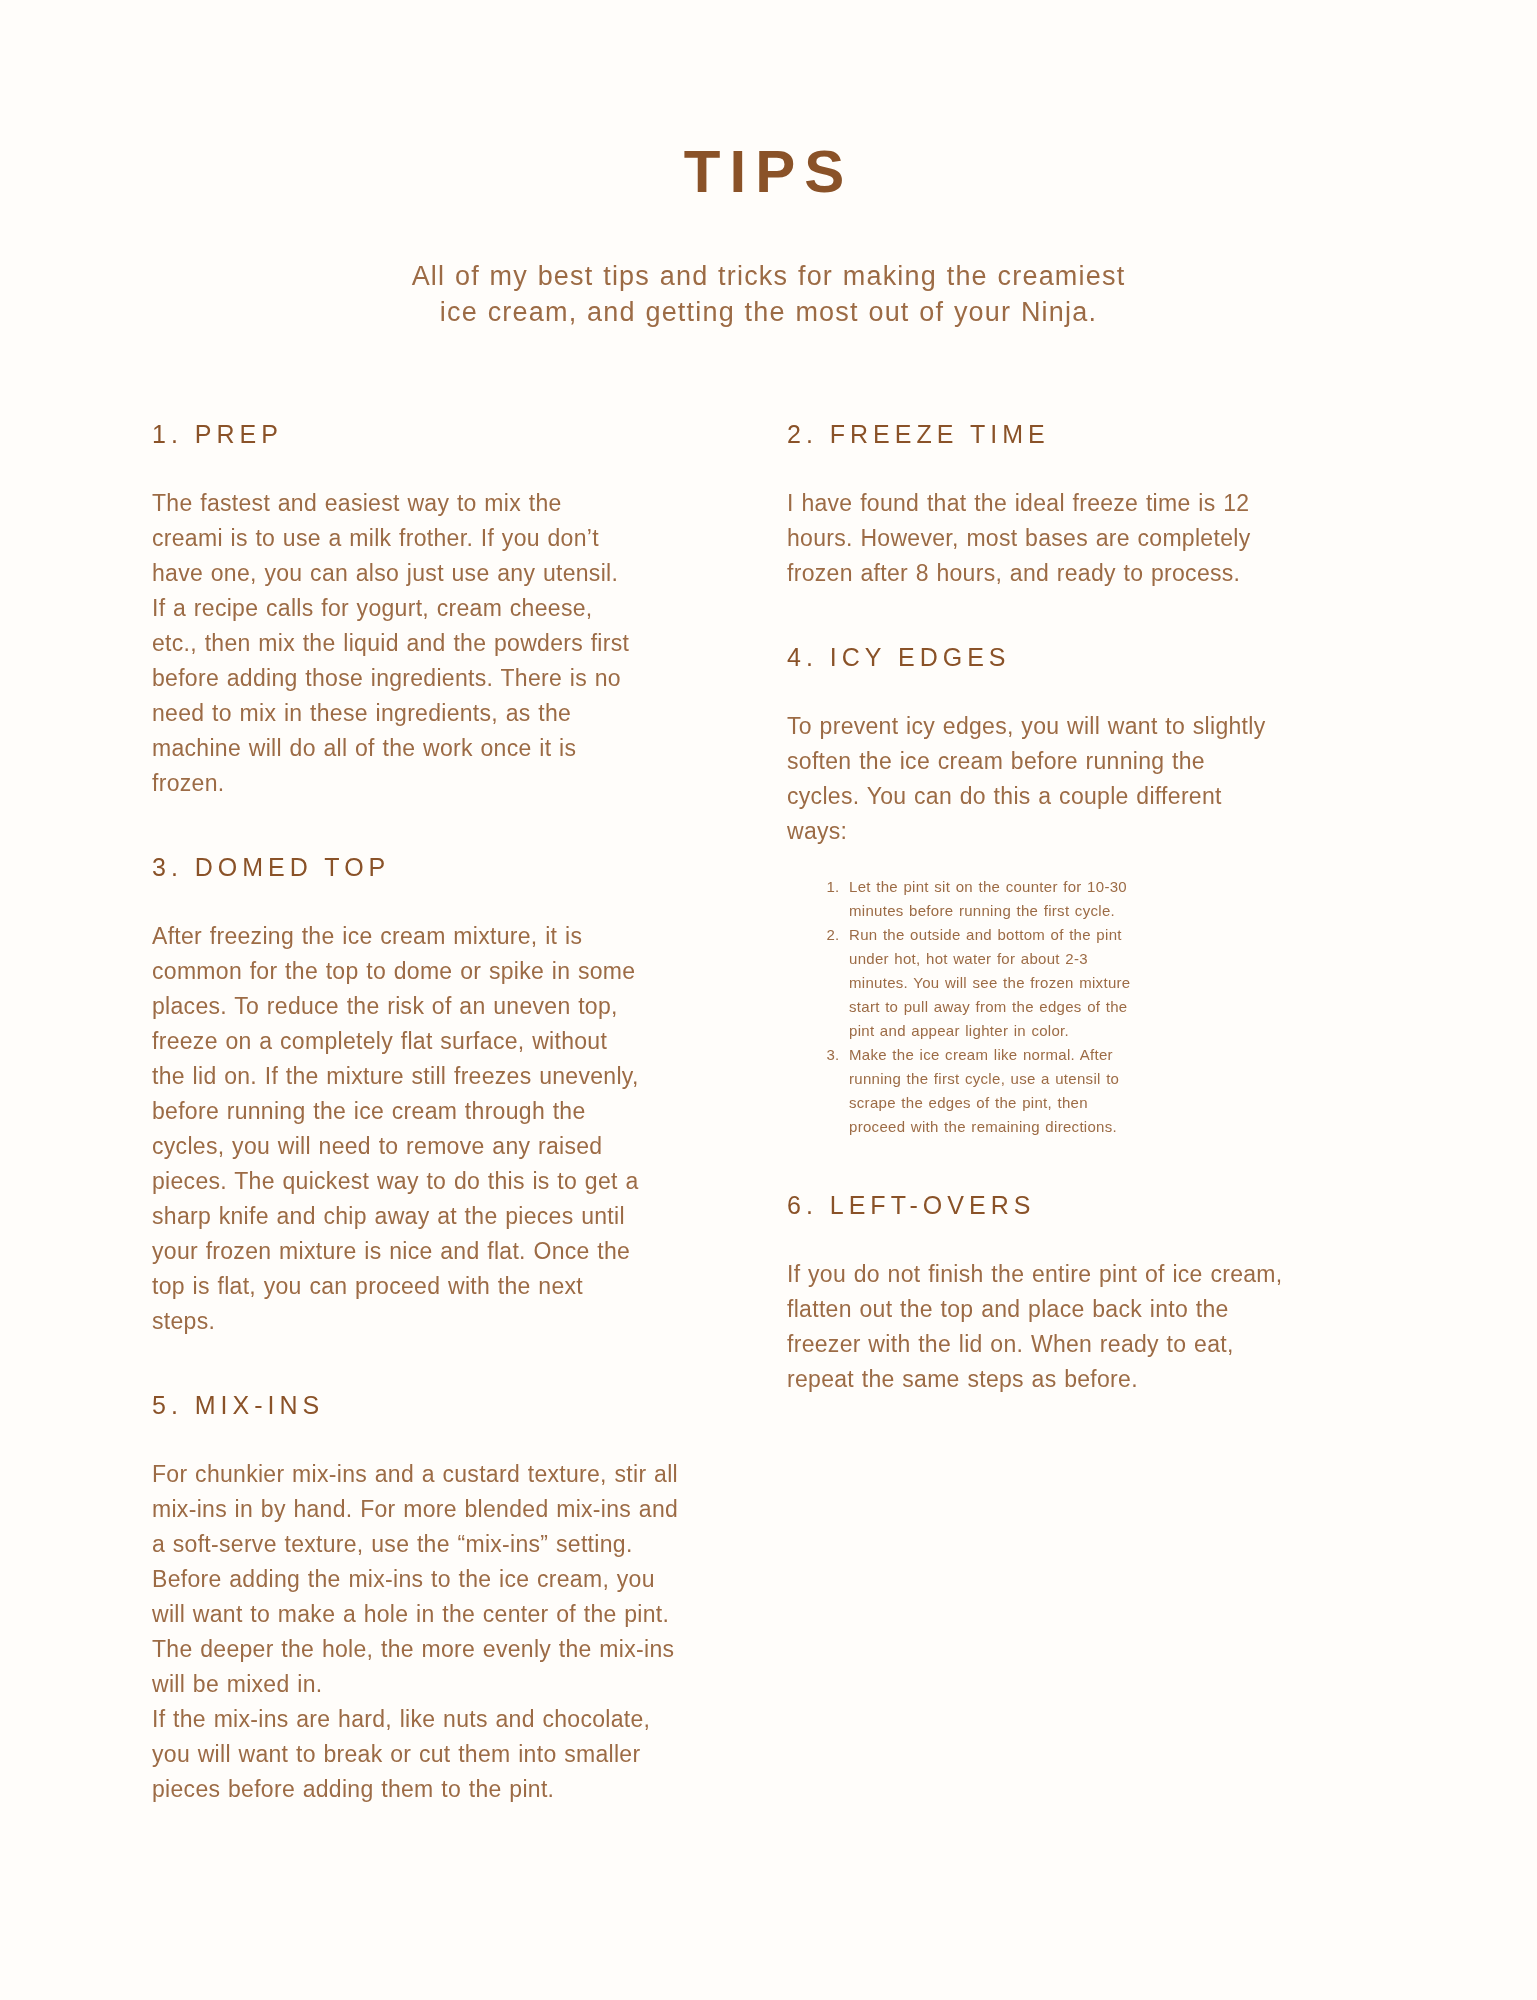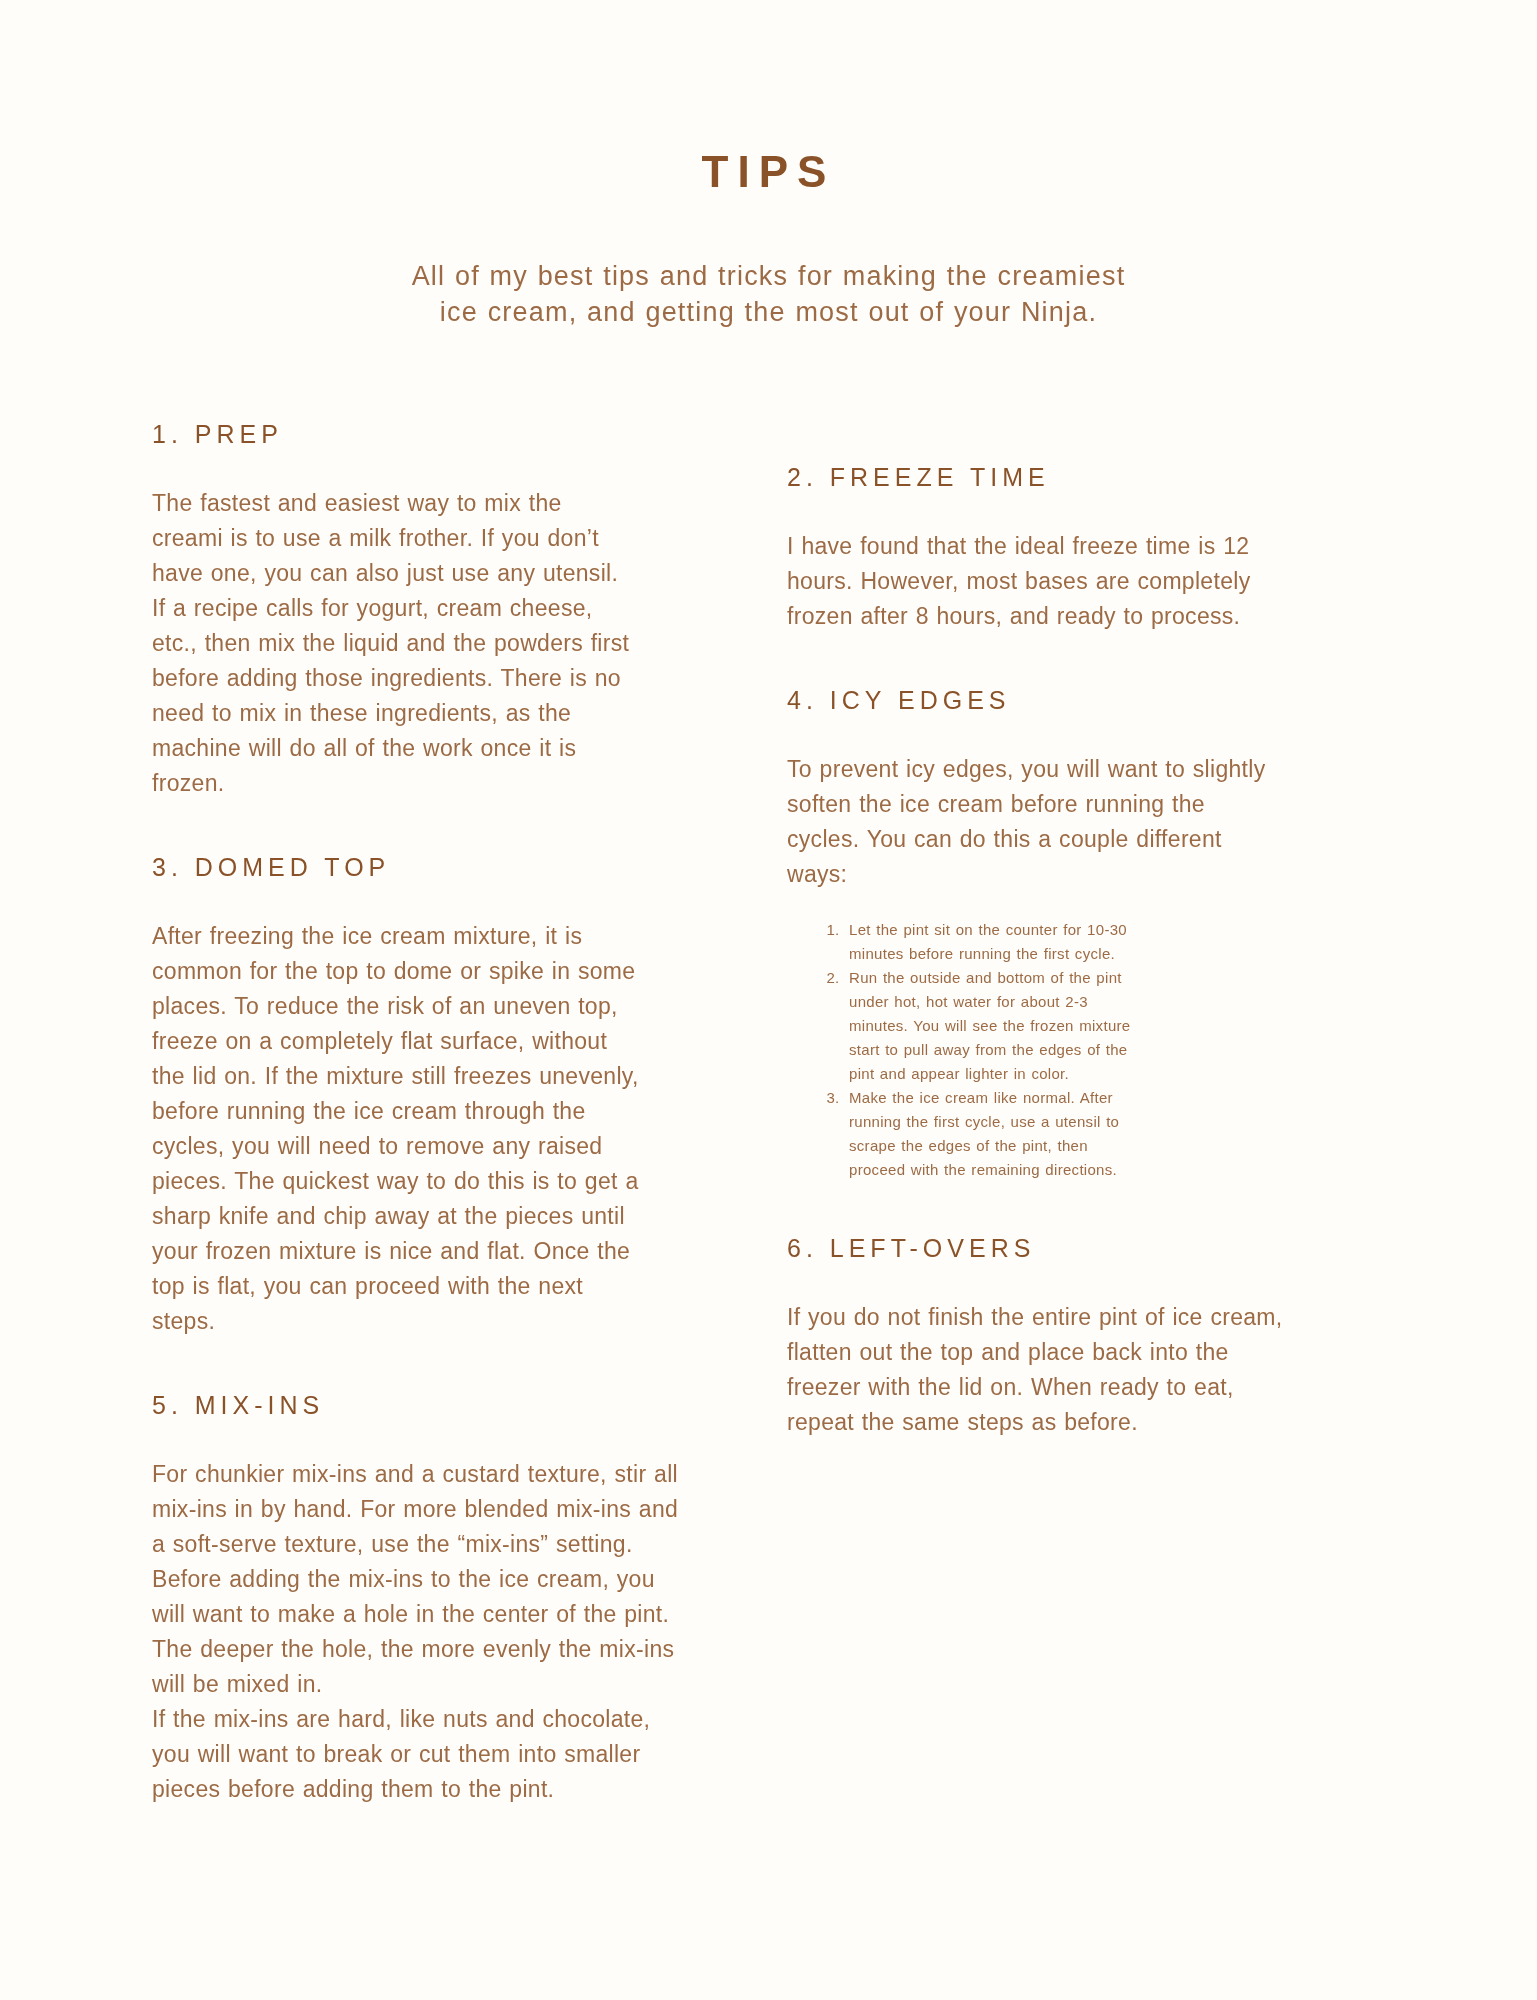--- a/index.html
+++ b/index.html
@@ -7,41 +7,41 @@
     position:relative;
     width:1537px; height:2000px;
     margin:0 auto;
     background:var(--bg,#fffdfa);
     font-family:"Liberation Sans", sans-serif;
     overflow:hidden;
   }
   .page-title {
     margin:150px 0 0 0;
     text-align:center;
-    font-size:44px; line-height:44px;
+    font-size:60px; line-height:44px;
     font-weight:bold;
     letter-spacing:9px;
     color:var(--heading,#8a5228);
   }
   .page-subtitle {
     margin:64px 0 0 0;
     text-align:center;
     font-size:27px; line-height:36px;
     letter-spacing:1.2px;
     word-spacing:1px;
     color:var(--body,#9c6b45);
     white-space:pre-line;
   }
   .cols {
     position:absolute; top:418px; left:152px;
     width:1300px;
     display:flex; align-items:flex-start;
   }
   .col-left  { width:600px; }
-  .col-right { width:650px; margin-left:35px;margin-top:43px; }
+  .col-right { width:650px; margin-left:35px; }
   .tip-heading {
     margin:0 0 36px 0;
     font-size:25px; line-height:32px;
     font-weight:normal;
     letter-spacing:5px;
     color:var(--heading,#8a5228);
   }
   .tip-body {
     margin:0 0 50px 0;
     font-size:23px; line-height:35px;

